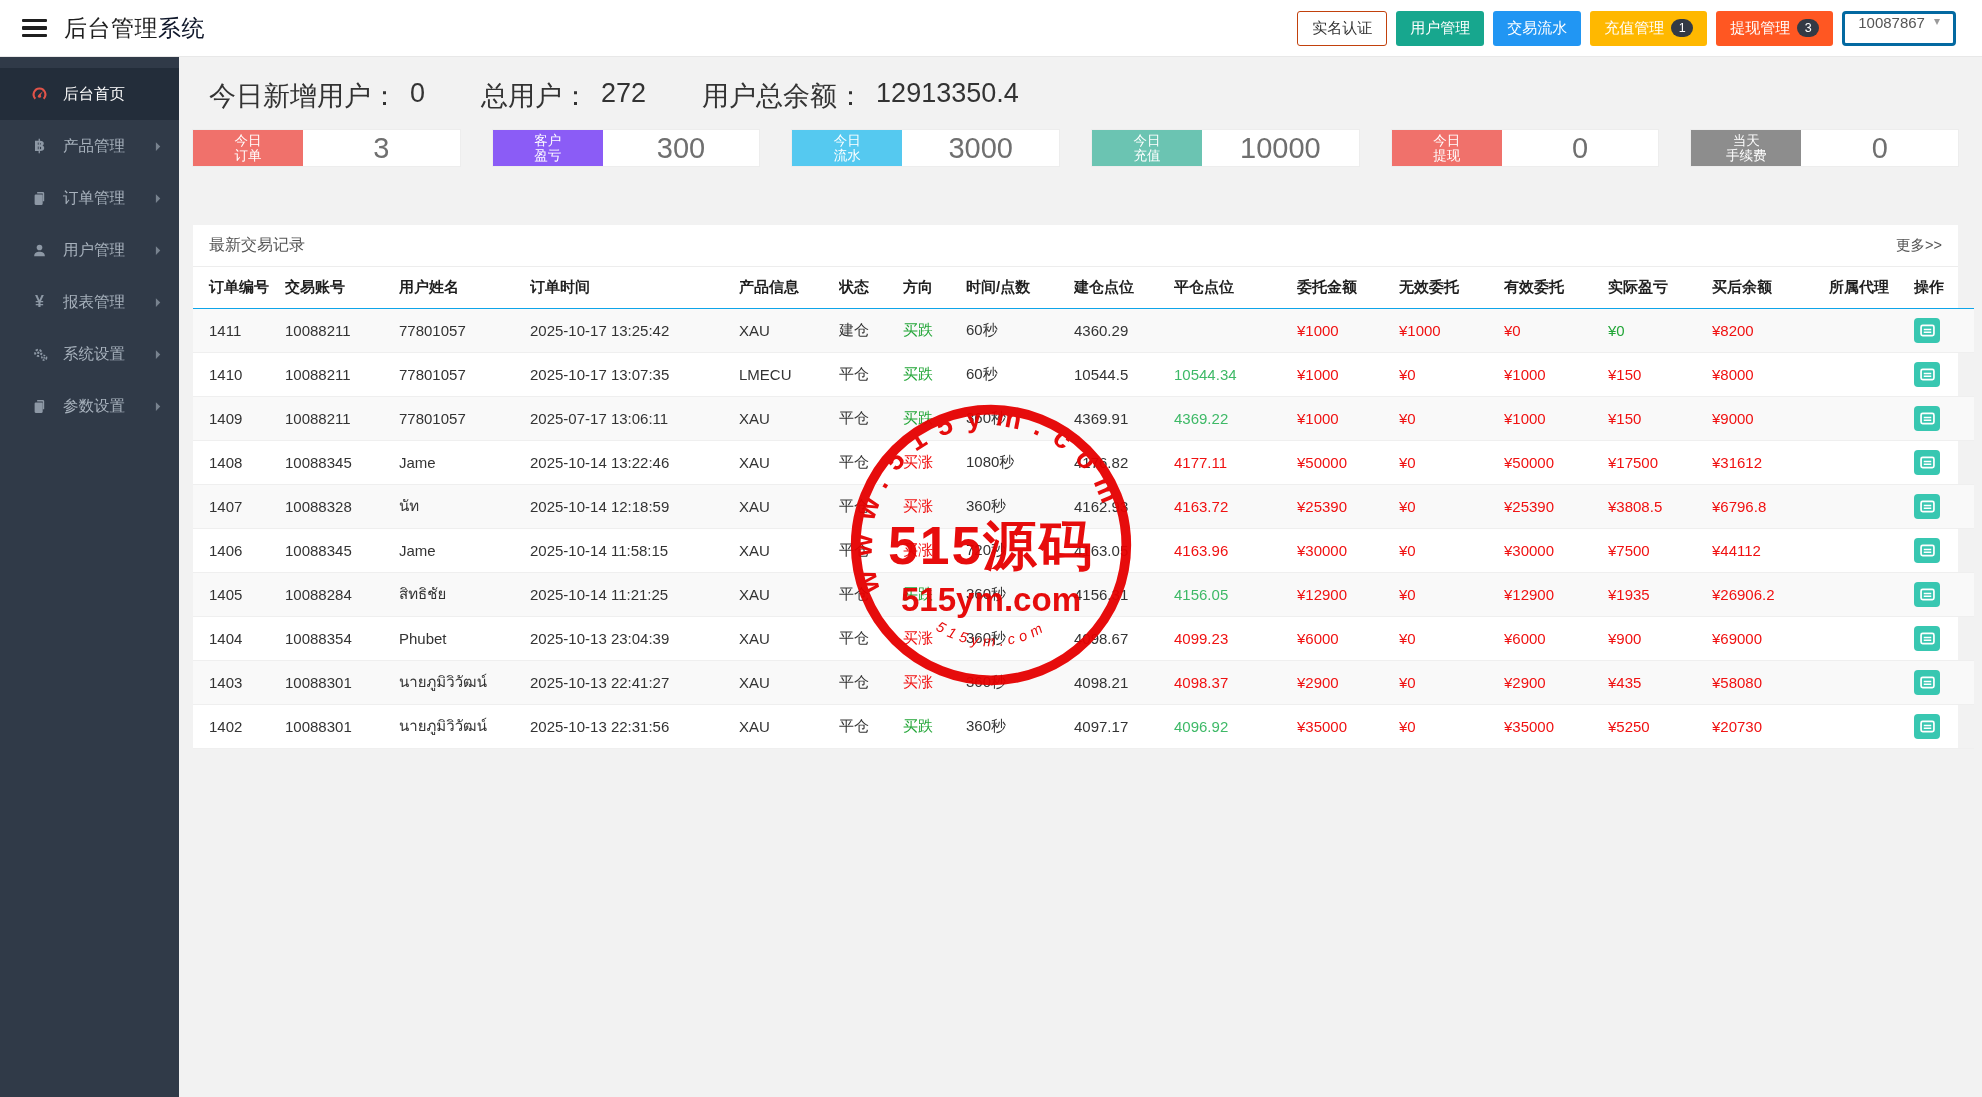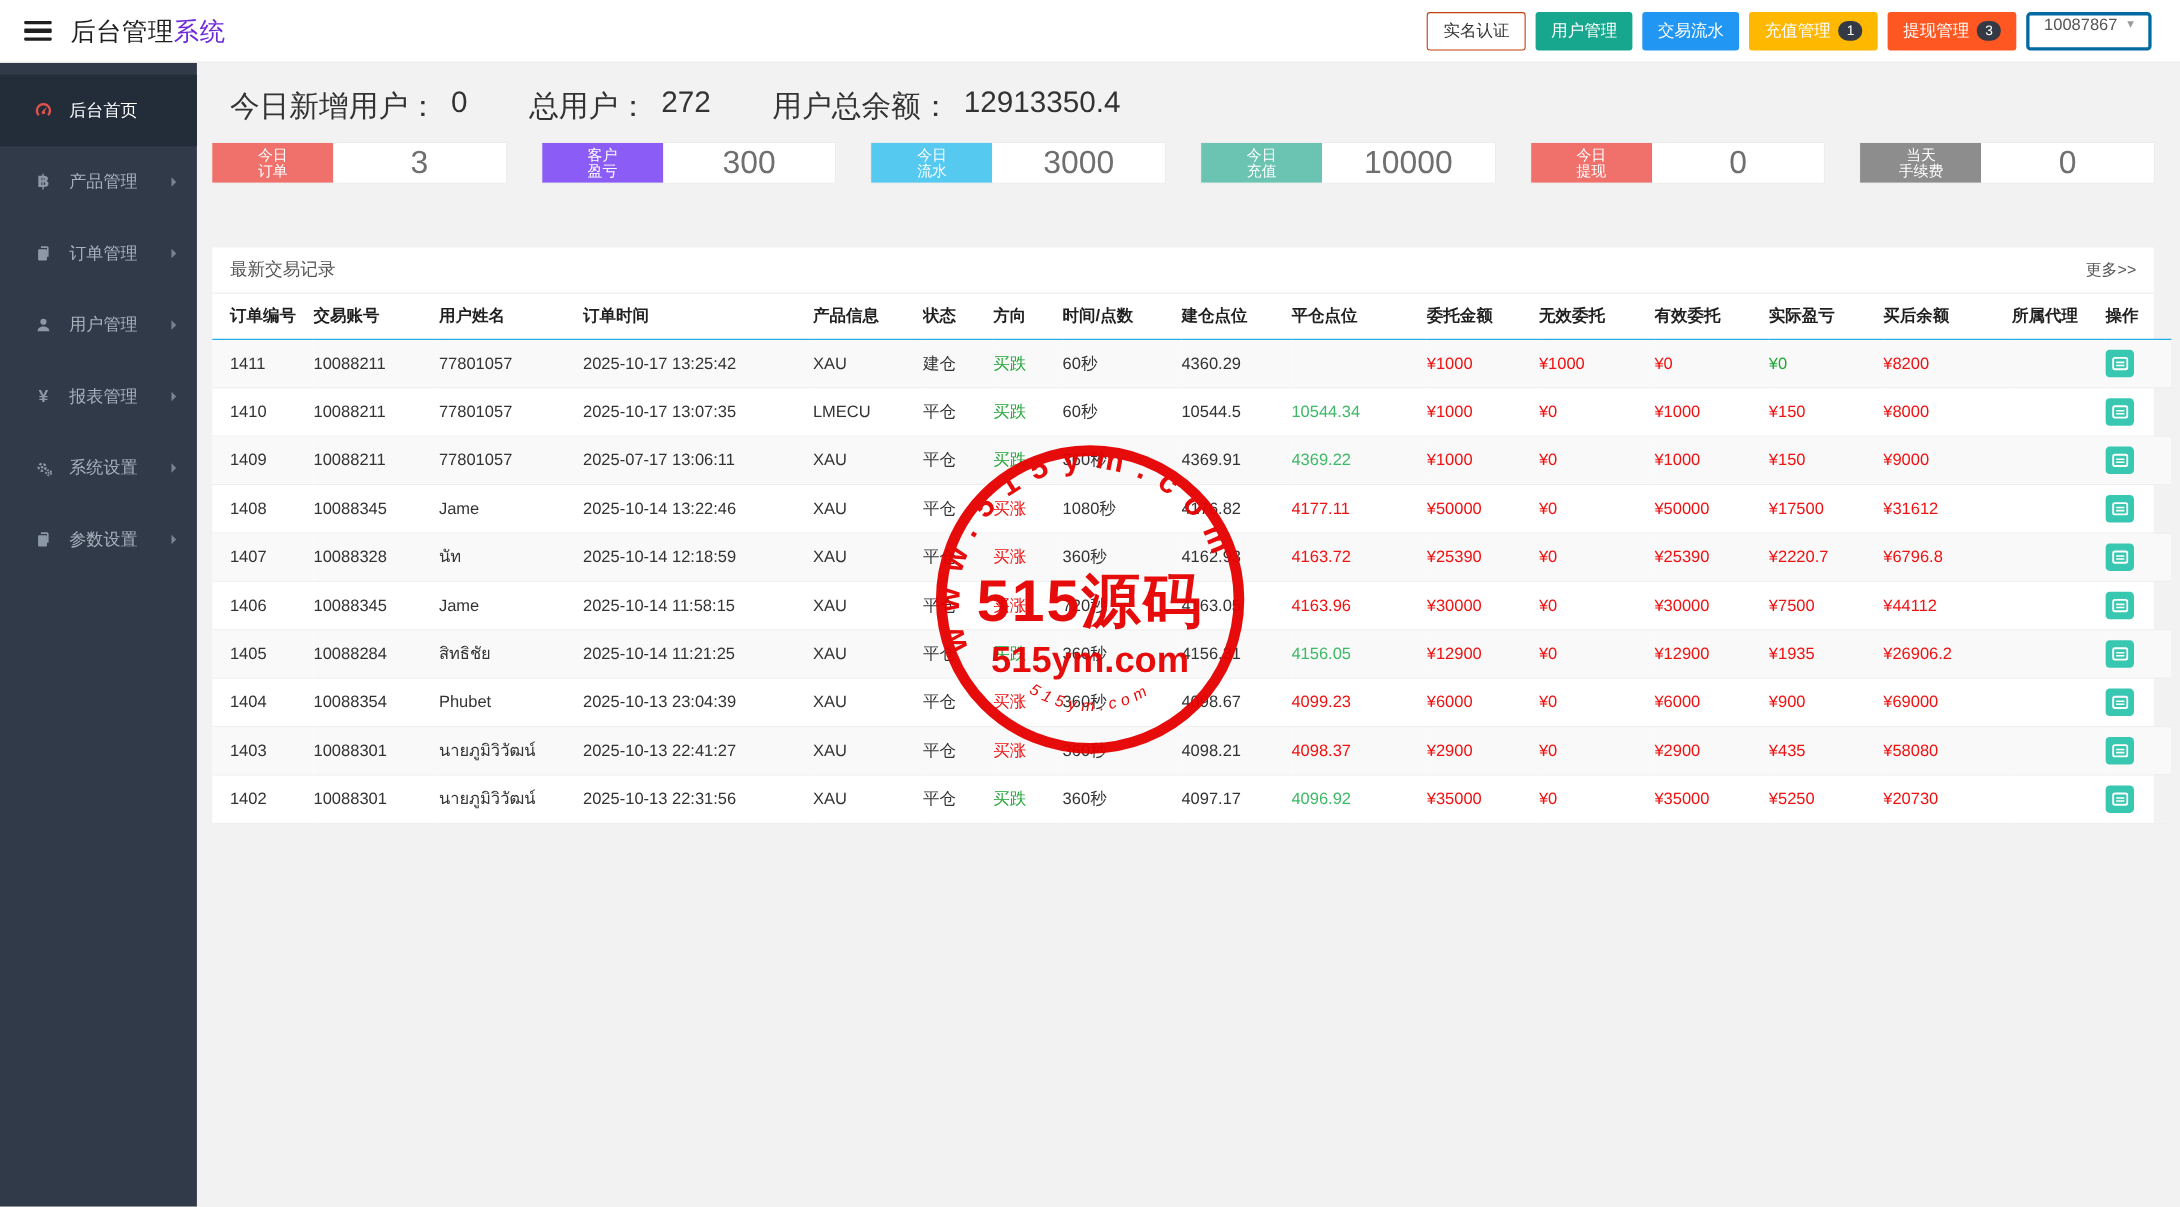--- a/index.html
+++ b/index.html
@@ -5,39 +5,39 @@
   * { box-sizing: border-box; margin: 0; padding: 0; }
   html,body { width:1982px; height:1097px; overflow:hidden; }
   body { font-family:"Liberation Sans","DejaVu Sans",sans-serif; background:#f2f2f2; position:relative; }
 
   
   .header { position:absolute; top:0; left:0; right:0; height:57px; background:#fff;
             display:flex; align-items:center; z-index:6; border-bottom:1px solid #e8e8e8;}
   .hamburger { margin-left:22px; width:25px; cursor:pointer; }
   .hamburger i { display:block; height:3.4px; background:#1f1f1f; margin:4px 0; border-radius:1px;}
   .logo { margin-left:17px; font-size:23px; color:#1f1f1f; letter-spacing:.5px; white-space:nowrap;}
-  .logo .logo-red { color:#6d28d9; }
+  .logo .logo-red { color:#0f172a; }
   .header-right { margin-left:auto; margin-right:26px; display:flex; align-items:center; gap:9px;}
   .hactions { display:flex; align-items:center; gap:9px; }
   .hbtn { height:35px; padding:0 14px; border:none; border-radius:3px; font-size:15px; color:#fff;
           display:flex; align-items:center; gap:7px; cursor:pointer; font-family:inherit;}
   .hbtn.plain { background:#fff; border:1px solid #c2410c; color:#333; }
   .hbtn.teal { background:#17a78e; }
   .hbtn.blue { background:#2196f3; }
   .hbtn.yellow { background:#ffb800; }
   .hbtn.orange { background:#ff5722; }
   .badge { background:#333a45; color:#fff; font-size:12.5px; border-radius:9px; padding:1.5px 7.5px; line-height:15px;}
   .account { height:35px; background:#fff; border:3px solid #0369a1; border-radius:4px; color:#555;
              font-size:15px; display:flex; align-items:flex-start; gap:9px; padding:0 13px; cursor:pointer;}
   .account .caret { color:#9a9a9a; font-size:12px; }
 
   
   .sidebar { position:absolute; top:57px; left:0; bottom:0; width:179px; background:#303a48; z-index:5;}
   .sidebar nav { padding-top:11px; }
-  .side-item { height:65px; display:flex; align-items:center; padding-left:29px; color:#a8b2bd;
+  .side-item { height:52px; display:flex; align-items:center; padding-left:29px; color:#a8b2bd;
                font-size:15.5px; position:relative; cursor:pointer; }
   .side-item .s-icon { width:21px; margin-right:13px; display:flex; align-items:center; justify-content:center;
                        color:#8d98a5; font-size:15px; font-weight:bold; }
   .side-item.active { background:#232d3a; color:#fff; }
   .side-item.active .s-icon { color:#e25349; }
   .side-item .chev { position:absolute; right:17px; color:#78838f; display:flex; }
 
   
   .main { position:absolute; left:179px; top:57px; right:0; bottom:0; padding:21px 24px 0 14px; }
   .summary { display:flex; gap:56px; padding-left:16px; font-size:27px; color:#333; }
@@ -433,21 +433,21 @@
             <td>2025-10-14 12:18:59</td>
             <td>XAU</td>
             <td>平仓</td>
             <td class="red">买涨</td>
             <td>360秒</td>
             <td>4162.93</td>
             <td class="red">4163.72</td>
             <td class="red">¥25390</td>
             <td class="red">¥0</td>
             <td class="red">¥25390</td>
-            <td class="red">¥2220.7</td>
+            <td class="red">¥3808.5</td>
             <td class="red">¥6796.8</td>
             <td></td>
             <td>
               <button class="act-btn">
                 <span style="display: flex;">
                   <svg viewBox="0 0 14 14" width="15" height="15">
                     <rect x="1" y="2.2" width="12" height="9.6" rx="1.5" fill="none" stroke="#fff" stroke-width="1.6"></rect>
                     <path d="M3.5 6h7M3.5 8.6h7" stroke="#fff" stroke-width="1.3"></path>
                   </svg>
                 </span>

